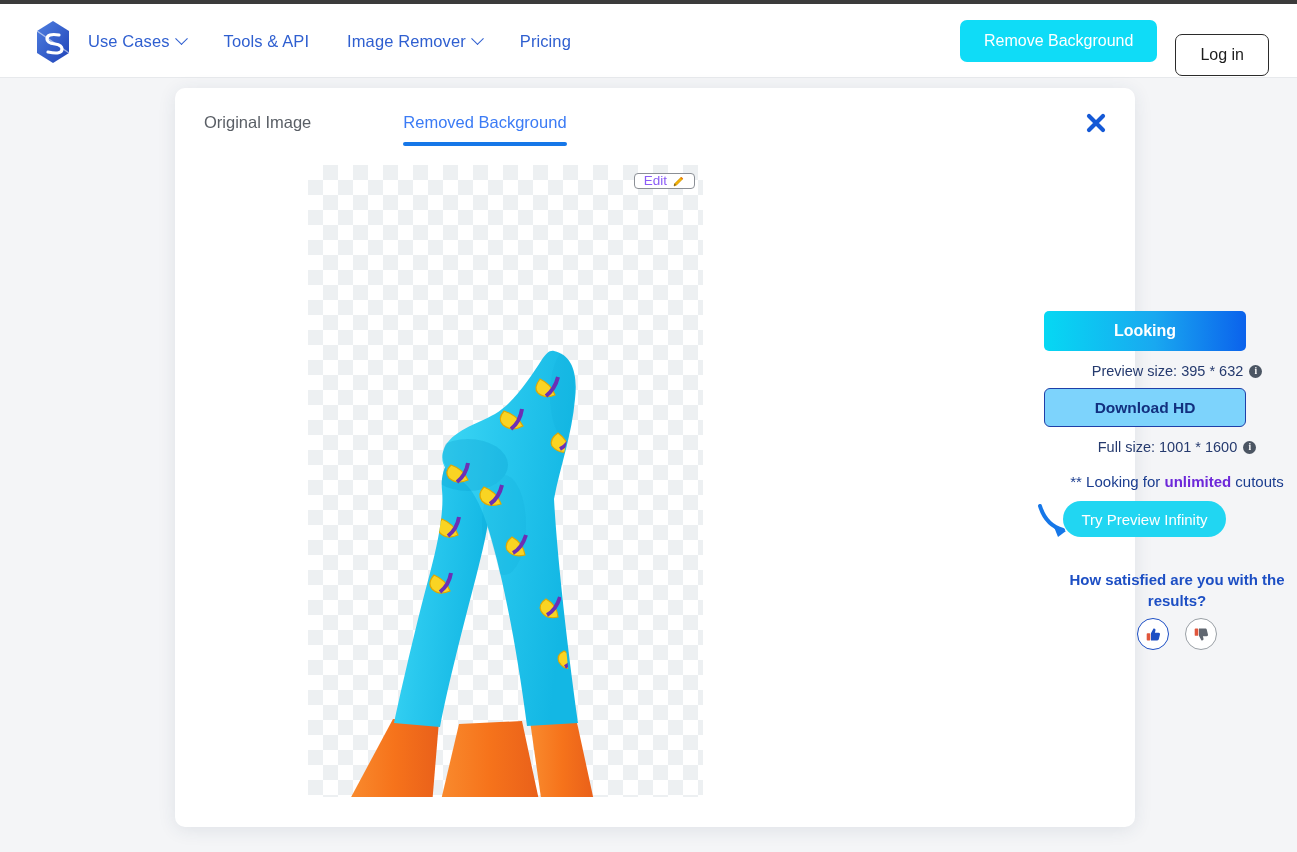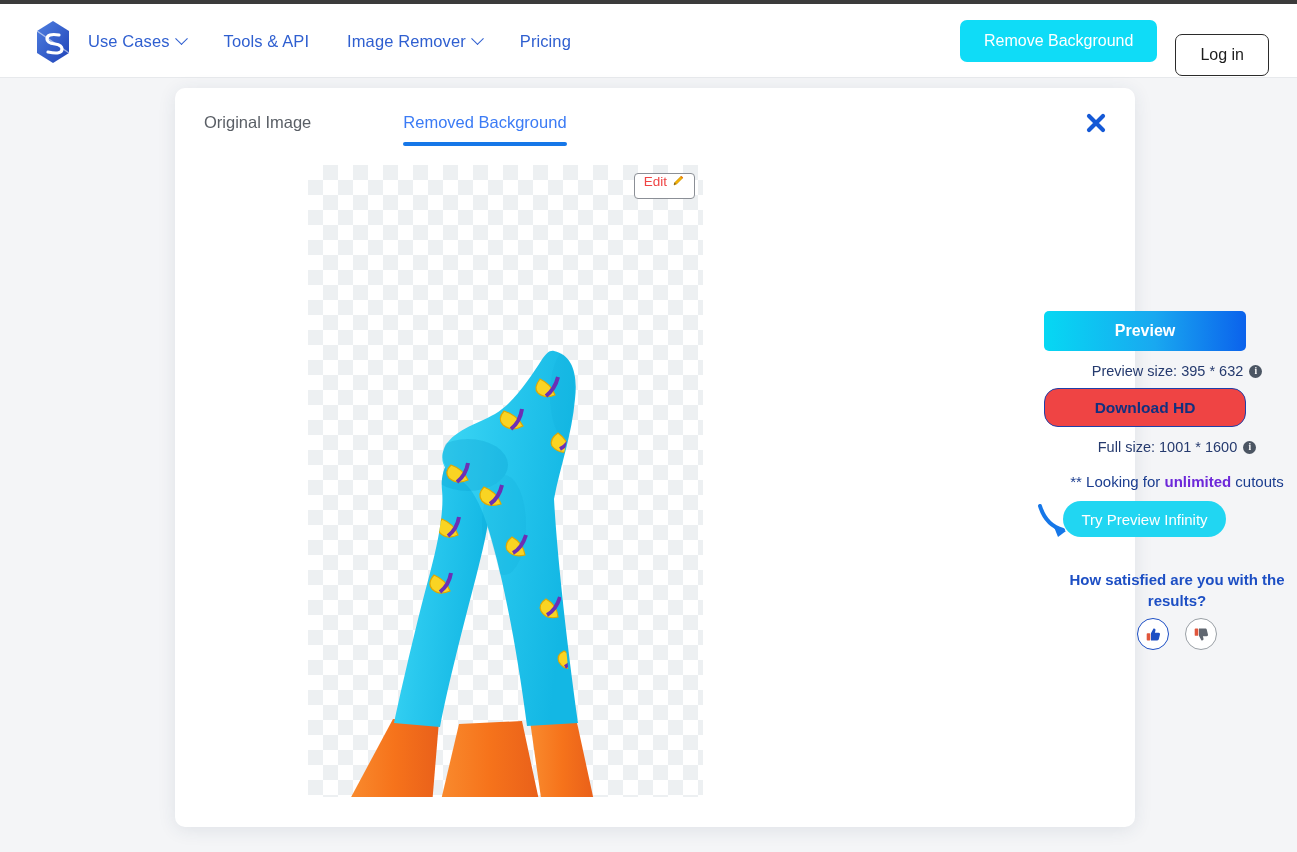--- a/index.html
+++ b/index.html
@@ -139,25 +139,25 @@
     background-size: 30px 30px;
     background-position: 0 0, 15px 15px;
     overflow: hidden;
   }
   .edit-btn {
     position: absolute;
     right: 8px; top: 8px;
     background: #ffffff;
     border: 1px solid #8b8f96;
     border-radius: 4px;
-    height: 26px;
+    height: 16px;
     padding: 0 9px;
-    display: flex; align-items: flex-start; gap: 5px;
+    display: flex; align-items: flex-end; gap: 5px;
     font-size: 13.5px;
-    color: #ef4444;
+    color: #8b5cf6;
     cursor: pointer;
     z-index: 5;
     font-family: "Liberation Sans", sans-serif;
   }
   .subject {
     position: absolute;
     left: 0; top: 0;
     width: 395px; height: 632px;
   }
   
@@ -198,22 +198,22 @@
     font-size: 9.5px;
     font-weight: bold;
     font-family: "Liberation Serif", serif;
     cursor: pointer;
   }
   .btn-download-hd {
     position: absolute;
     left: 175px; top: 300px;
     width: 202px; height: 39px;
     border: 1.4px solid #1f3fa8;
-    border-radius: 14px;
-    background: #ef4444;
+    border-radius: 6px;
+    background: #7dd3fc;
     color: #12307f;
     font-size: 15.5px;
     font-weight: bold;
     cursor: pointer;
     font-family: "Liberation Sans", sans-serif;
   }
   .unlimited-line {
     position: absolute;
     left: 175px; top: 385px;
     width: 266px;
@@ -447,21 +447,21 @@
             <path d="M252 432 q-4 13 -13 18" stroke="#6c2fb5" stroke-width="4" fill="none"></path>
             <path d="M256 486 q11 5 12 17 q-12 3 -17 -6 q-3 -7 5 -11 Z"></path>
             <path d="M270 484 q-4 13 -13 18" stroke="#6c2fb5" stroke-width="4" fill="none"></path>
           </g>
         </g>
       </svg>
     </div>
 
     <div class="panel">
 
-      <button class="btn-download">Preview</button>
+      <button class="btn-download">Looking</button>
 
       <div class="size-line preview">
         <span>Preview size: 395 * 632</span>
         <span class="info-icon">i</span>
       </div>
 
       <button class="btn-download-hd">Download HD</button>
 
       <div class="size-line full">
         <span>Full size: 1001 * 1600</span>

